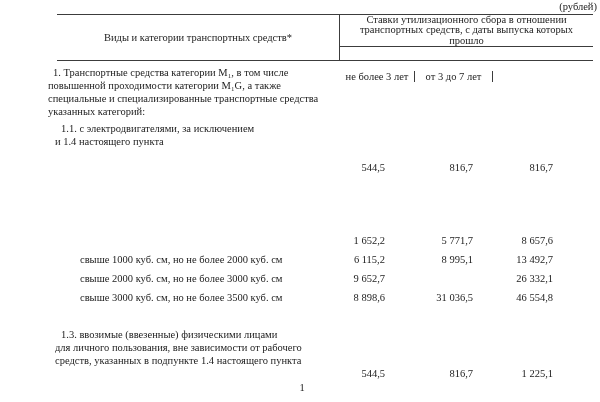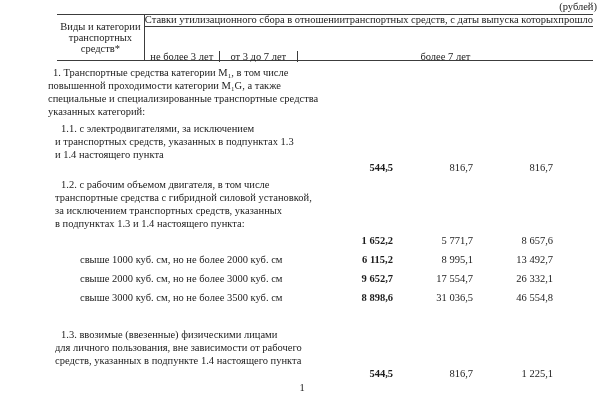--- a/index.html
+++ b/index.html
@@ -32,22 +32,22 @@
   .cell-left {
     width: 283px; box-sizing: border-box;
     border-right: 1px solid #3c3c3c;
     display: flex; align-items: center; justify-content: center;
     text-align: center;
   }
   .right-section { flex: 1; display: flex; flex-direction: column; }
   .rates-title {
     height: 32px; box-sizing: border-box;
     border-bottom: 1px solid #3c3c3c;
-    display: flex; flex-direction: row;
-    align-items: center; justify-content: space-between;
+    display: flex; flex-direction: column;
+    align-items: center; justify-content: center;
     text-align: center;
   }
   .rates-title div { line-height: 10.5px; white-space: nowrap; }
   .age-row { flex: 1; display: flex; }
   .age-cell {
     box-sizing: border-box;
     display: flex; align-items: center; justify-content: center;
     white-space: nowrap;
     margin-top: 24px;
   }
@@ -62,21 +62,21 @@
   .pline.first { padding-left: 5px; }
   .para.sub .pline.first { padding-left: 6px; }
 
   .vrow { position: absolute; left: 0; width: 600px; height: 13px; }
   .vlabel { position: absolute; left: 80px; line-height: 13px; white-space: nowrap; }
 
   .val {
     position: absolute; width: 93px; text-align: right;
     line-height: 13px; white-space: nowrap;
   }
-  .v1 { left: 300px; font-weight: bold; }  
+  .v1 { left: 292px; }  
   .v2 { left: 380px; }  
   .v3 { left: 460px; }  
   .on-line4 { top: 39px; }
 
   .page-num {
     position: absolute; top: 381px; left: 0; width: 604px;
     text-align: center; line-height: 13px;
   }
 </style>
 </head>
@@ -90,63 +90,54 @@
     <div class="cell-left">Виды и категории транспортных средств*</div>
     <div class="right-section">
       <div class="rates-title">
         <div>Ставки утилизационного сбора в отношении</div>
         <div>транспортных средств, с даты выпуска которых</div>
         <div>прошло</div>
       </div>
       <div class="age-row">
         <div class="age-cell c1">не более 3 лет</div>
         <div class="age-cell c2">от 3 до 7 лет</div>
-        <div class="age-cell c3">более 7 лет</div>
       </div>
     </div>
   </div>
 
   <div class="para" style="top:66px">
     <div class="pline first">1. Транспортные средства категории M₁, в том числе</div>
     <div class="pline">повышенной проходимости категории M₁G, а также</div>
     <div class="pline">специальные и специализированные транспортные средства</div>
     <div class="pline">указанных категорий:</div>
   </div>
 
   <div class="para sub" style="top:122px">
     <div class="pline first">1.1. с электродвигателями, за исключением</div>
-    <div class="pline">и транспортных средств, указанных в подпунктах 1.3</div>
     <div class="pline">и 1.4 настоящего пункта</div>
     <span class="val v1 on-line4">544,5</span>
     <span class="val v2 on-line4">816,7</span>
     <span class="val v3 on-line4">816,7</span>
   </div>
 
-  <div class="para sub" style="top:178px">
-    <div class="pline first">1.2. с рабочим объемом двигателя, в том числе</div>
-    <div class="pline">транспортные средства с гибридной силовой установкой,</div>
-    <div class="pline">за исключением транспортных средств, указанных</div>
-    <div class="pline">в подпунктах 1.3 и 1.4 настоящего пункта:</div>
-  </div>
 
   <div class="vrow" style="top:234px">
     <span class="val v1">1 652,2</span>
     <span class="val v2">5 771,7</span>
     <span class="val v3">8 657,6</span>
   </div>
   <div class="vrow" style="top:253px">
     <span class="vlabel">свыше 1000 куб. см, но не более 2000 куб. см</span>
     <span class="val v1">6 115,2</span>
     <span class="val v2">8 995,1</span>
     <span class="val v3">13 492,7</span>
   </div>
   <div class="vrow" style="top:272px">
     <span class="vlabel">свыше 2000 куб. см, но не более 3000 куб. см</span>
     <span class="val v1">9 652,7</span>
-    <span class="val v2">17 554,7</span>
     <span class="val v3">26 332,1</span>
   </div>
   <div class="vrow" style="top:291px">
     <span class="vlabel">свыше 3000 куб. см, но не более 3500 куб. см</span>
     <span class="val v1">8 898,6</span>
     <span class="val v2">31 036,5</span>
     <span class="val v3">46 554,8</span>
   </div>
 
   <div class="para sub" style="top:328px">

